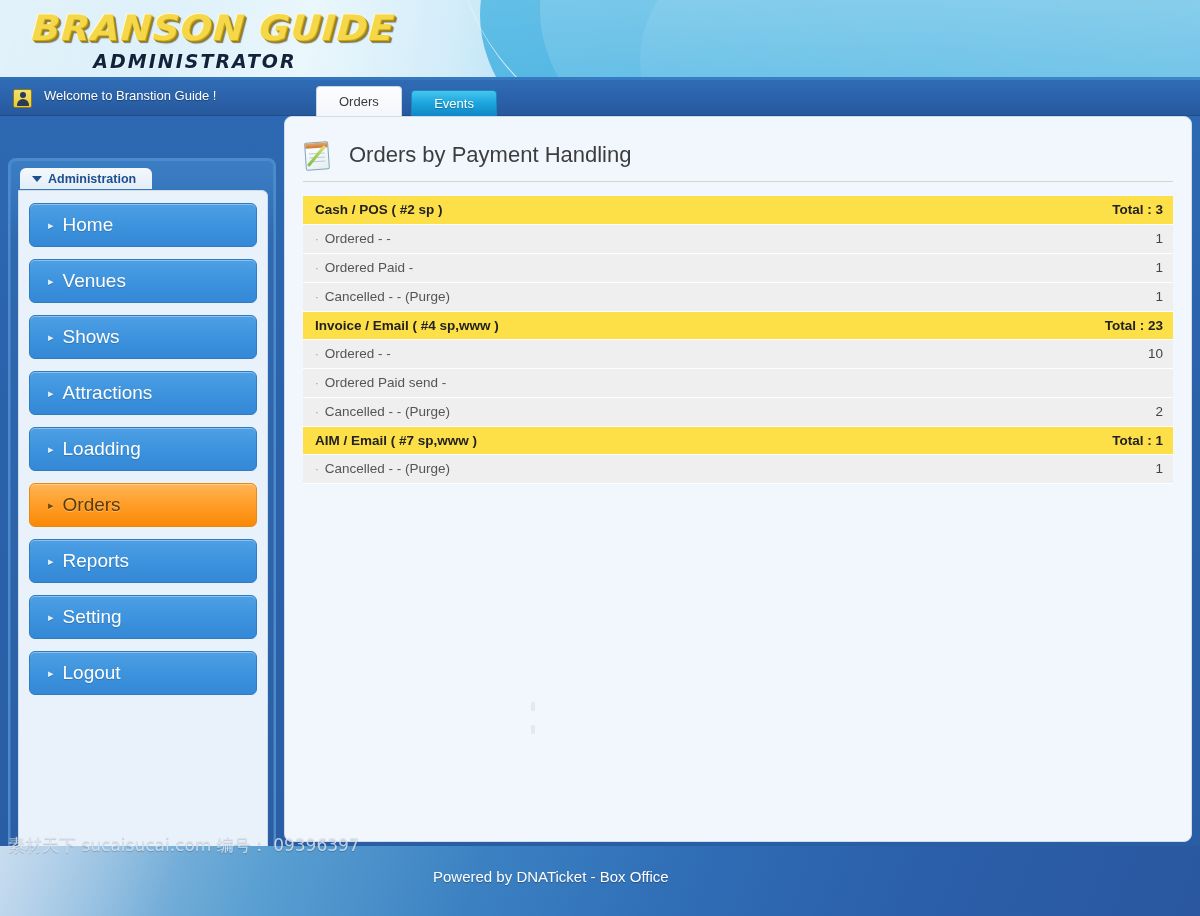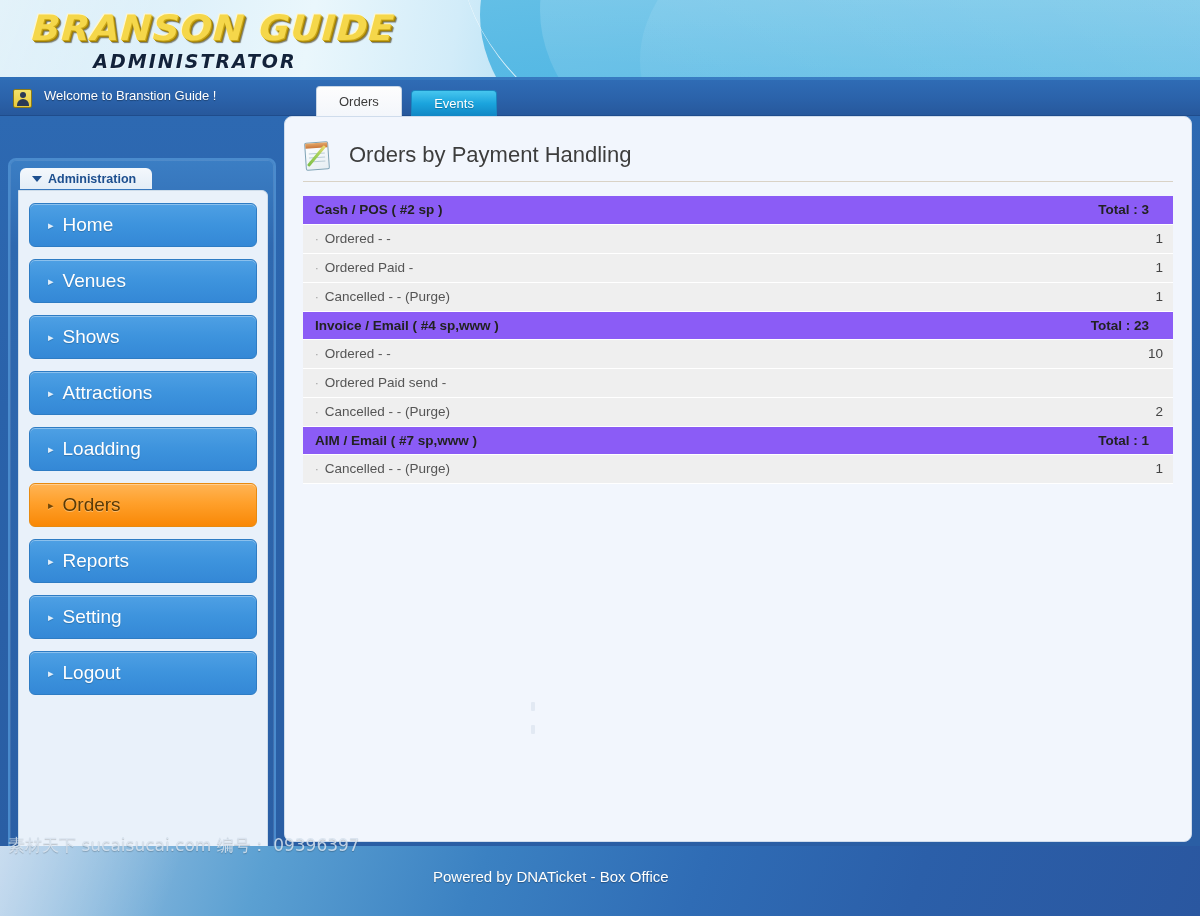--- a/index.html
+++ b/index.html
@@ -215,26 +215,26 @@
   .page-title { font-size: 22px; color: #3d3d3d; }
 
   .divider {
     height: 1px; background: #d9d2c6; margin: 2px 0 14px 0;
   }
 
   
   .tbl { width: 100%; border-collapse: collapse; table-layout: fixed; }
   .tbl td { font-size: 13.5px; vertical-align: middle; }
   tr.group td {
-    background: #8b5cf6;
+    background: #fde047;
     height: 28px; color: #222; font-weight: bold;
     border-bottom: 1px solid #ffffff;
   }
   tr.group td.left  { padding-left: 12px; }
-  tr.group td.right { padding-right: 24px; text-align: right; width: 196px; }
+  tr.group td.right { padding-right: 10px; text-align: right; width: 196px; }
   tr.item td {
     background: #efefef;
     height: 29px; color: #555;
     border-bottom: 1px solid #ffffff;
   }
   tr.item td.left  { padding-left: 12px; }
   tr.item td.right { padding-right: 10px; text-align: right; color: #444; width: 196px; }
   tr.item td.left .bullet { color: #9a9a9a; margin-right: 6px; font-size: 11px; }
   td.sep { width: 2px; background: #ffffff; padding: 0; }
 

